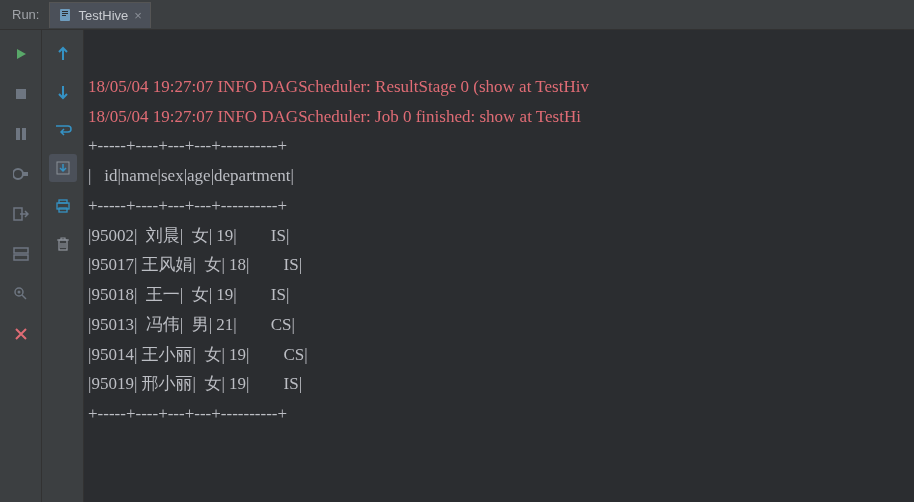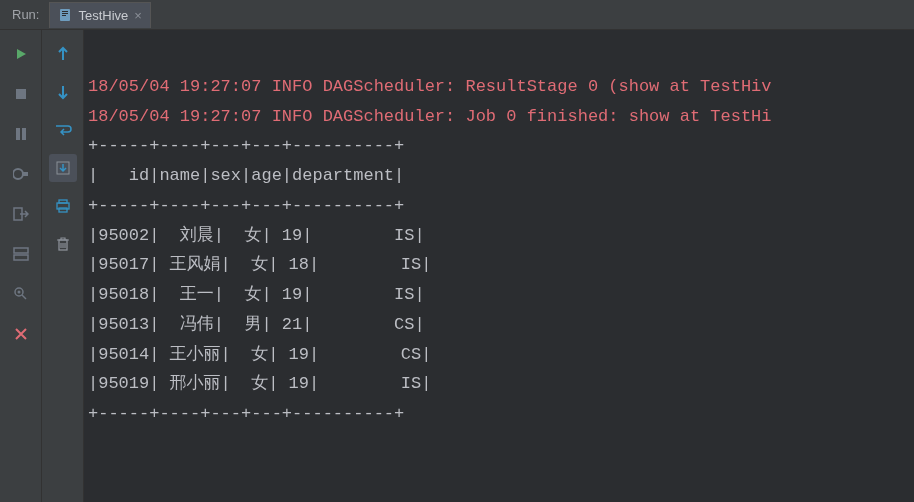--- a/index.html
+++ b/index.html
@@ -68,21 +68,21 @@
   display: flex;
   align-items: center;
   justify-content: center;
   border-radius: 3px;
   cursor: pointer;
 }
 .icon-btn.active { background: #4b5059; }
 .console {
   flex: 1;
   padding: 12px 0 0 4px;
-  font-family: Liberation Mono, monospace;
+  font-family: Liberation Serif, serif;
   font-size: 17px;
   line-height: 1.75;
   color: #bcbec4;
   white-space: pre;
   overflow: hidden;
 }
 .log-info { color: #e06c75; }
 .table-row { color: #bcbec4; }
 svg { display: block; }
 </style>

